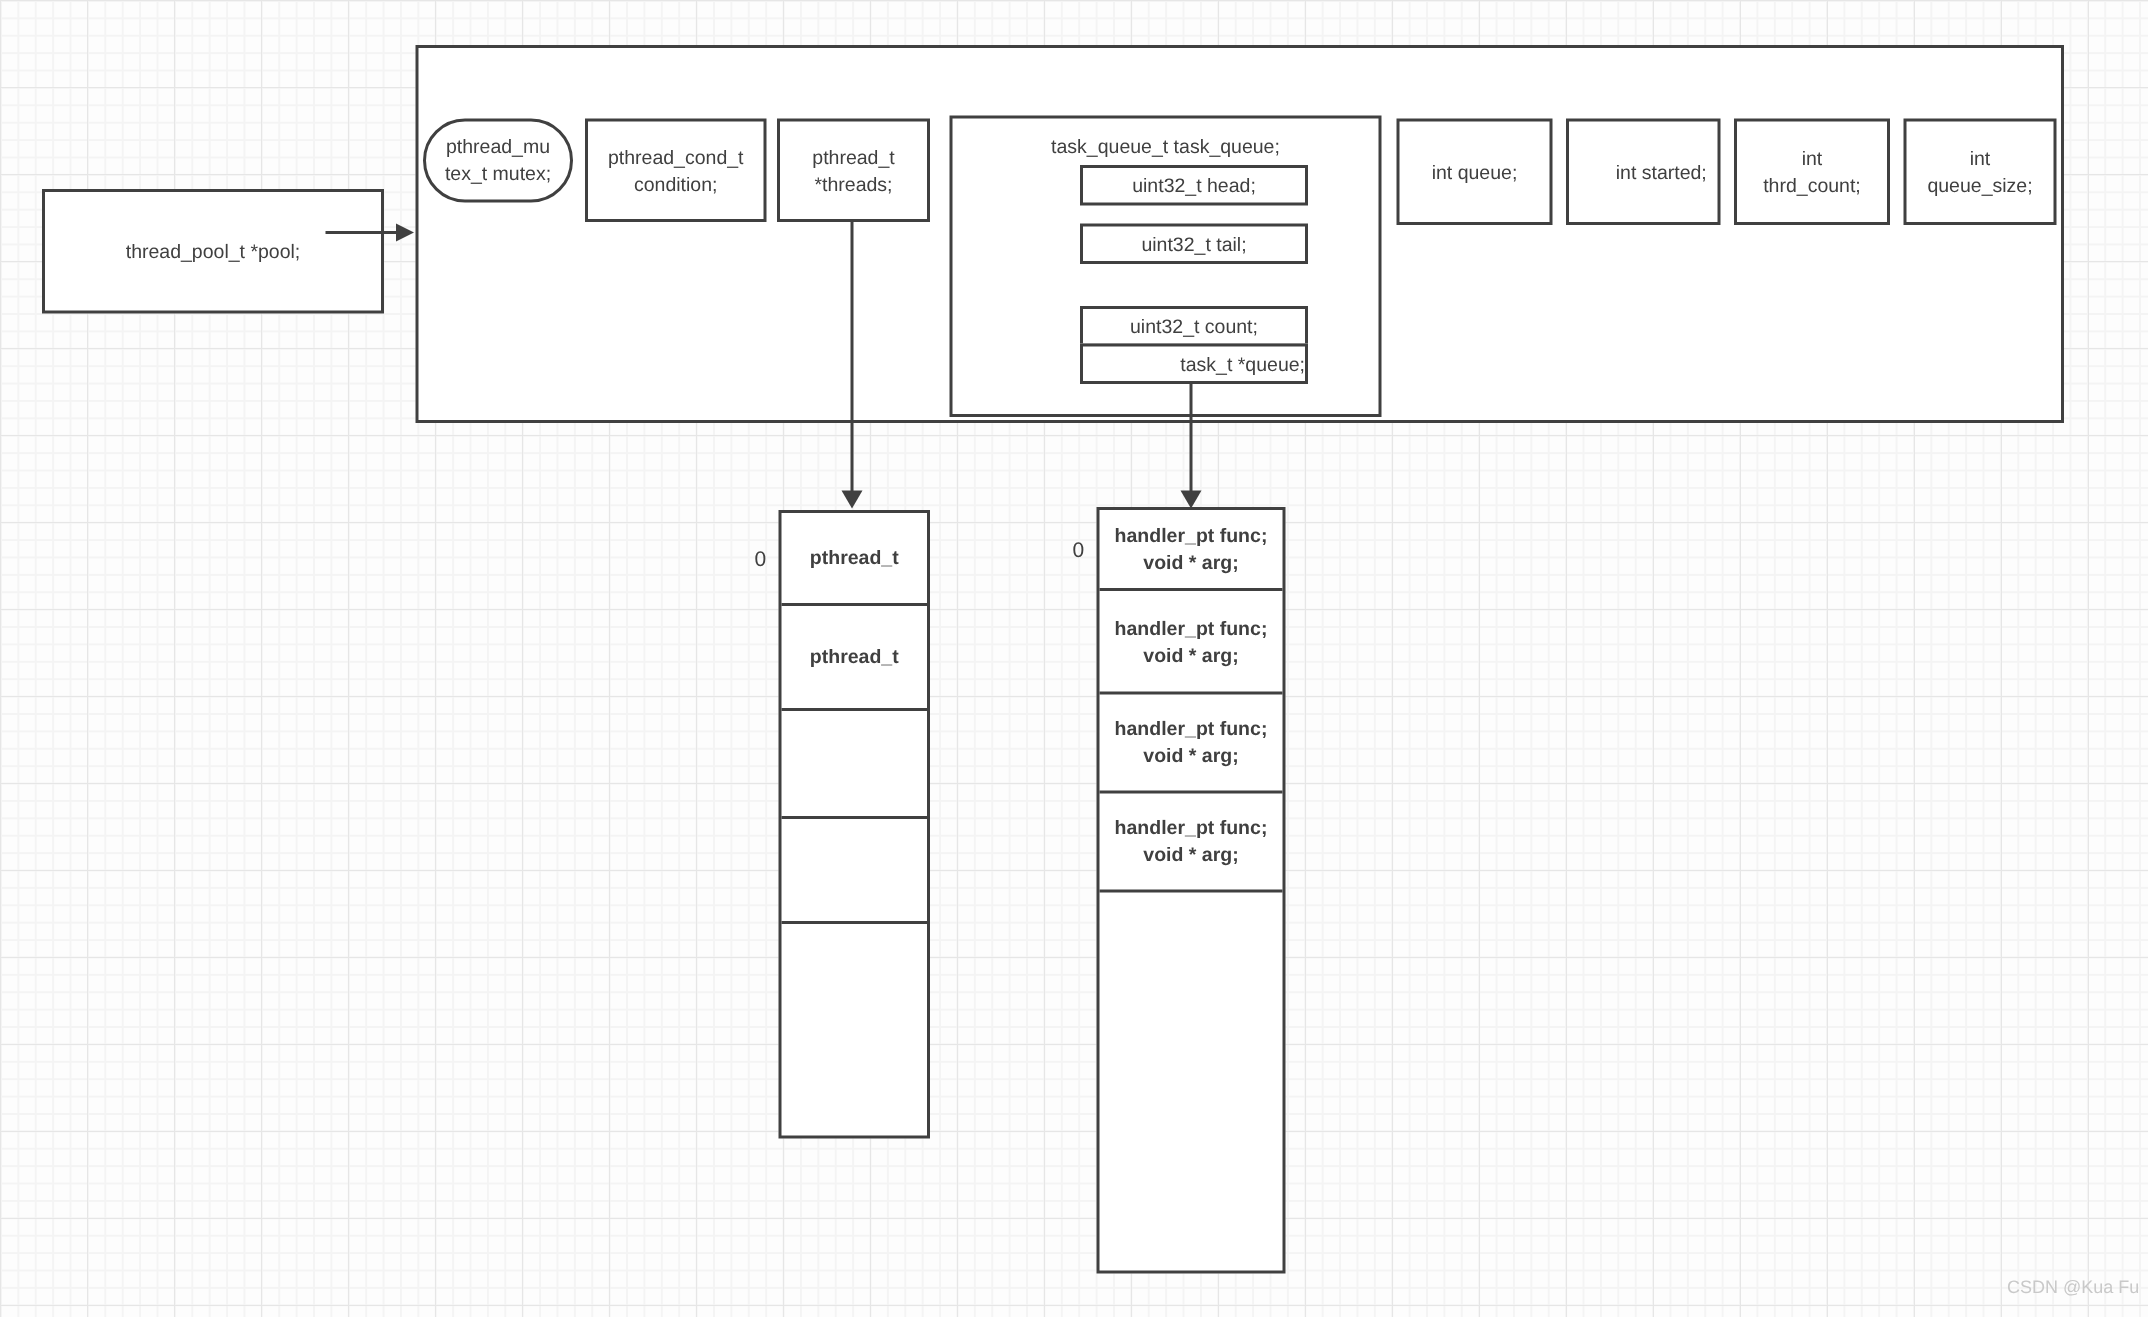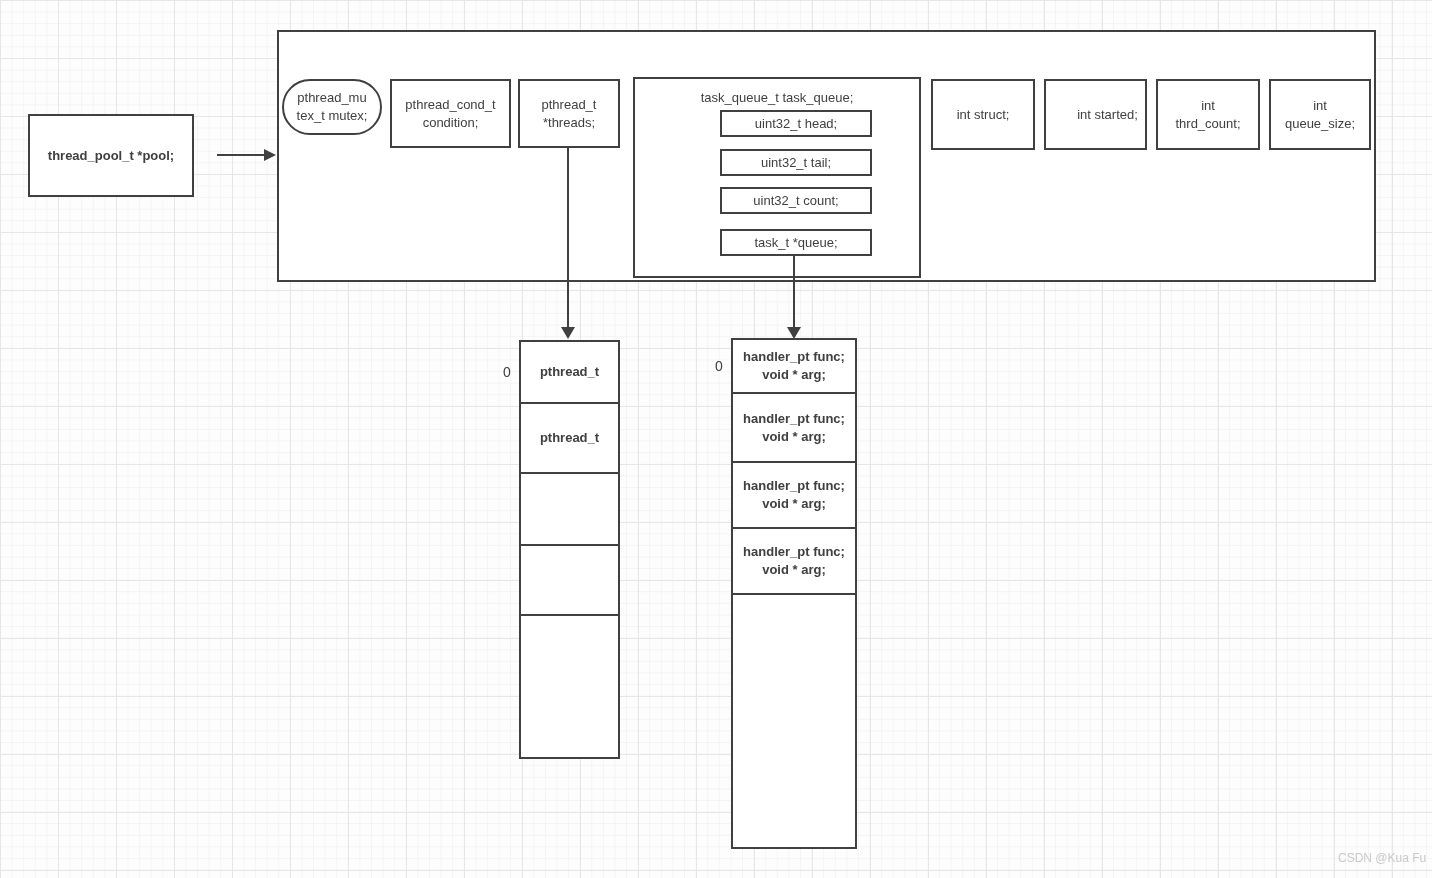--- a/index.html
+++ b/index.html
@@ -42,33 +42,33 @@
   }
   .box-title {
     position: absolute;
     left: 0;
     width: 100%;
     text-align: center;
     font-size: 13px;
     color: #404040;
   }
   
-  #pool-box        { left: 28px;   top: 114px; width: 166px; height: 83px; font-weight: bold; }
+  #pool-box        { left: 28px;   top: 126px; width: 228px; height: 83px; }
   #struct-box      { left: 277px;  top: 30px;  width: 1099px; height: 252px; }
   #struct-title    { top: 48px; }
   #field-mutex     { left: 282px;  top: 79px;  width: 100px; height: 56px; border-radius: 32px; }
   #field-condition { left: 390px;  top: 79px;  width: 121px; height: 69px; }
   #field-threads   { left: 518px;  top: 79px;  width: 102px; height: 69px; }
   #task-queue-box  { left: 633px;  top: 77px;  width: 288px; height: 201px; }
   #task-queue-title{ top: 11px; }
   .tq-field        { left: 85px; width: 152px; height: 27px; }
   #tq-head         { top: 31px; }
   #tq-tail         { top: 70px; }
-  #tq-count        { top: 108px; }
-  #tq-queue        { top: 150px; }
+  #tq-count        { top: 125px; }
+  #tq-queue        { top: 150px; justify-content: flex-end; }
   #field-closed    { left: 931px;  top: 79px;  width: 104px; height: 71px; }
   #field-started   { left: 1044px; top: 79px;  width: 103px; height: 71px; padding-left: 24px; }
   #field-thrd-count{ left: 1156px; top: 79px;  width: 104px; height: 71px; }
   #field-queue-size{ left: 1269px; top: 79px;  width: 102px; height: 71px; }
   
   .array {
     position: absolute;
     box-sizing: border-box;
     background: #ffffff;
     border: 2px solid #404040;
@@ -171,21 +171,21 @@
     </div>
     <div class="shape tq-field" id="tq-count">
       <span>uint32_t count;</span>
     </div>
     <div class="shape tq-field" id="tq-queue">
       <span>task_t *queue;</span>
     </div>
   </div>
 
   <div class="shape" id="field-closed">
-    <span>int struct;</span>
+    <span>int queue;</span>
   </div>
   <div class="shape" id="field-started">
     <span>int started;</span>
   </div>
   <div class="shape" id="field-thrd-count">
     <span>int
 thrd_count;</span>
   </div>
   <div class="shape" id="field-queue-size">
     <span>int

